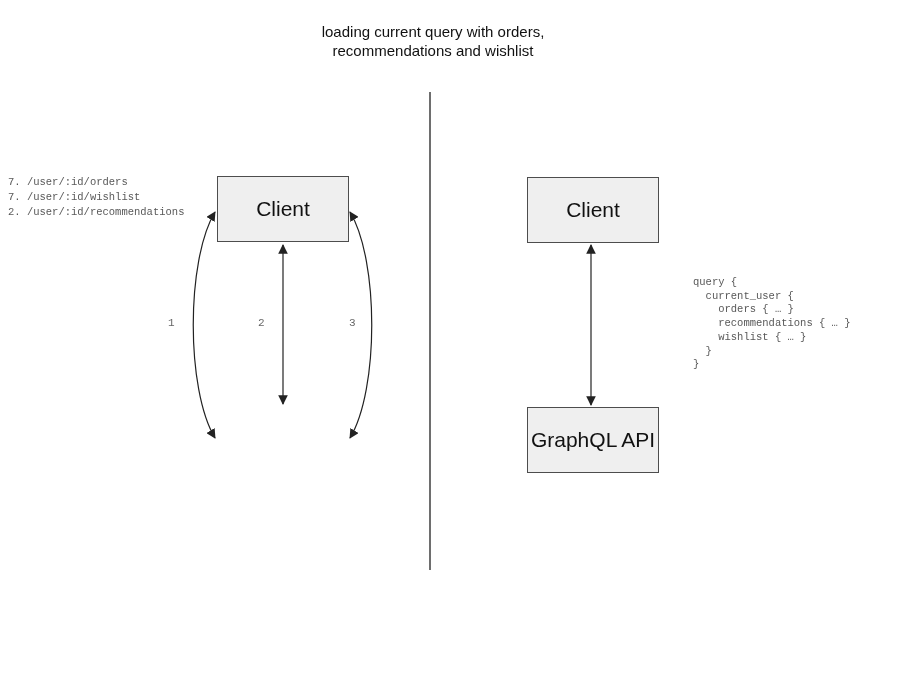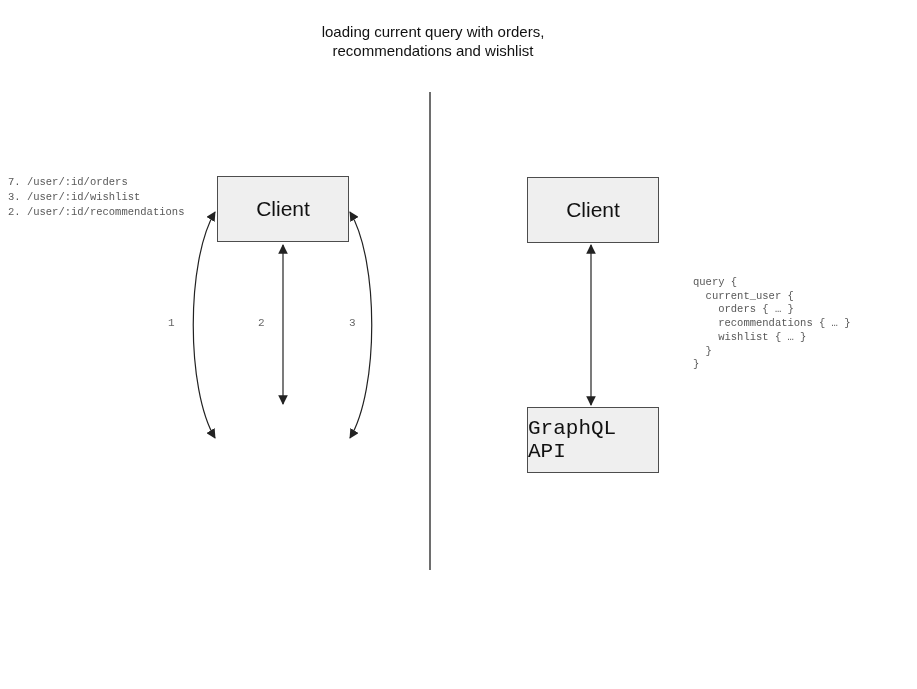--- a/index.html
+++ b/index.html
@@ -42,21 +42,21 @@
     border: 1px solid #4d4d4d;
     display: flex;
     align-items: center;
     justify-content: center;
     font-size: 21px;
     color: #111111;
   }
   .box-client-left  { left: 217px; top: 176px; }
   .box-rest-api     { left: 217px; top: 406px; }
   .box-client-right { left: 527px; top: 177px; }
-  .box-graphql-api  { left: 527px; top: 407px; font-family: Liberation Mono, monospace; }
+  .box-graphql-api  { left: 527px; top: 407px; }
   .code {
     position: absolute;
     margin: 0;
     font-family: "Liberation Mono", "DejaVu Sans Mono", monospace;
     font-size: 10.5px;
     color: #595959;
     white-space: pre;
   }
   .endpoints {
     left: 8px;
@@ -100,21 +100,21 @@
         <path d="M0,0 L10,5 L0,10 z" fill="#222222"></path>
       </marker>
     </defs>
     <path d="M215,212 C186,260 186,390 215,438" fill="none" stroke="#222222" stroke-width="1.2" marker-start="url(#ah)" marker-end="url(#ah)"></path>
     <path d="M283,245 L283,404" fill="none" stroke="#222222" stroke-width="1.2" marker-start="url(#ah)" marker-end="url(#ah)"></path>
     <path d="M350,212 C379,260 379,390 350,438" fill="none" stroke="#222222" stroke-width="1.2" marker-start="url(#ah)" marker-end="url(#ah)"></path>
     <path d="M591,245 L591,405" fill="none" stroke="#222222" stroke-width="1.2" marker-start="url(#ah)" marker-end="url(#ah)"></path>
   </svg>
 
   <pre class="code endpoints"><span>7. /user/:id/orders</span>
-<span>3. /user/:id/wishlist</span>
+<span>7. /user/:id/wishlist</span>
 <span>2. /user/:id/recommendations</span></pre>
 
   <div class="node-box box-client-left">
     <span>Client</span>
   </div>
 
 
   <div class="arrow-label label-1">1</div>
   <div class="arrow-label label-2">2</div>
   <div class="arrow-label label-3">3</div>

